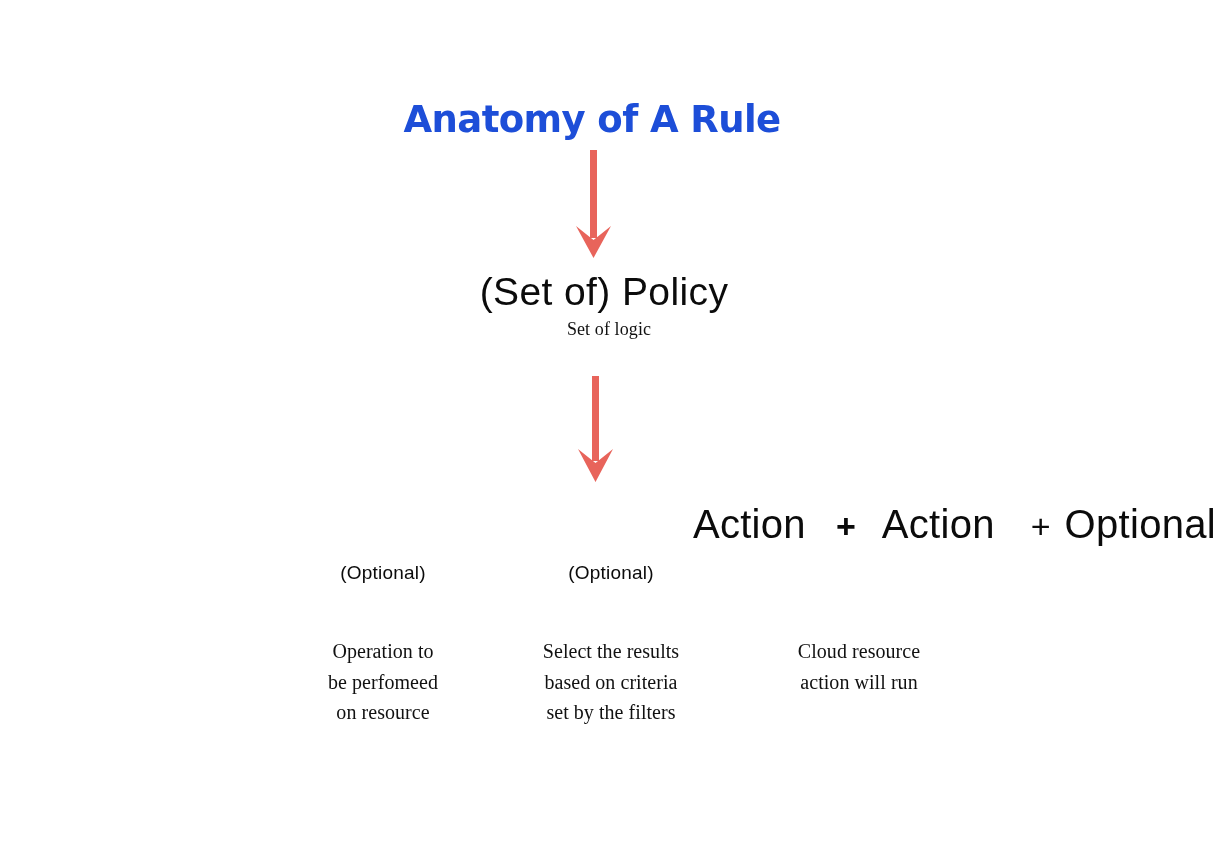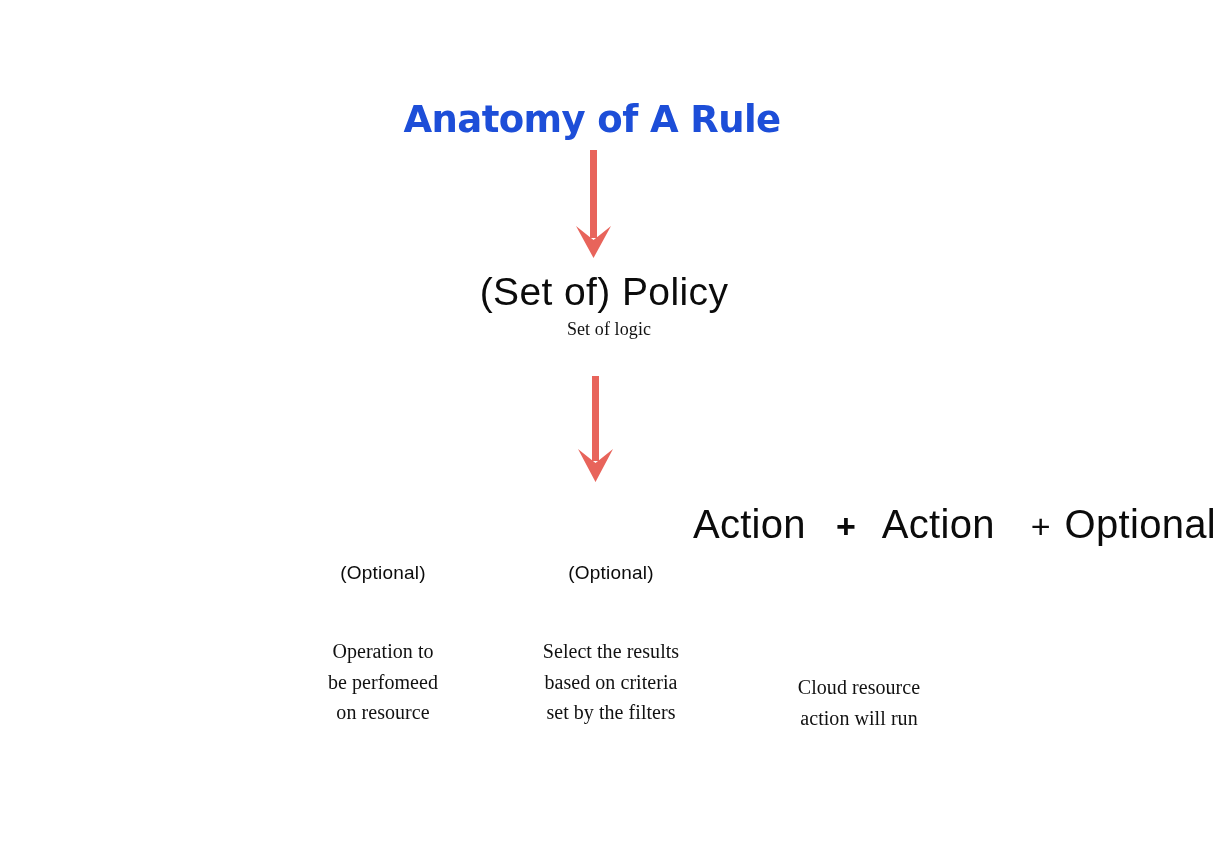--- a/index.html
+++ b/index.html
@@ -147,21 +147,21 @@
     font-size: 20px;
     font-weight: 400;
     line-height: 30.5px;
     letter-spacing: 0.05px;
     color: #111111;
     text-align: center;
     white-space: nowrap;
   }
   .desc-action   { left: 275px; width: 200px; }
   .desc-filter   { left: 493px; width: 220px; }
-  .desc-resource { left: 722px; width: 258px; margin-top: 36px; }
+  .desc-resource { left: 722px; width: 258px; }
   .desc-line { display: block; }
 </style>
 </head>
 <body>
 
 <div class="canvas">
 
   <div class="diagram-title">
     <span class="title-shift">Anatomy of A Rule</span>
   </div>

